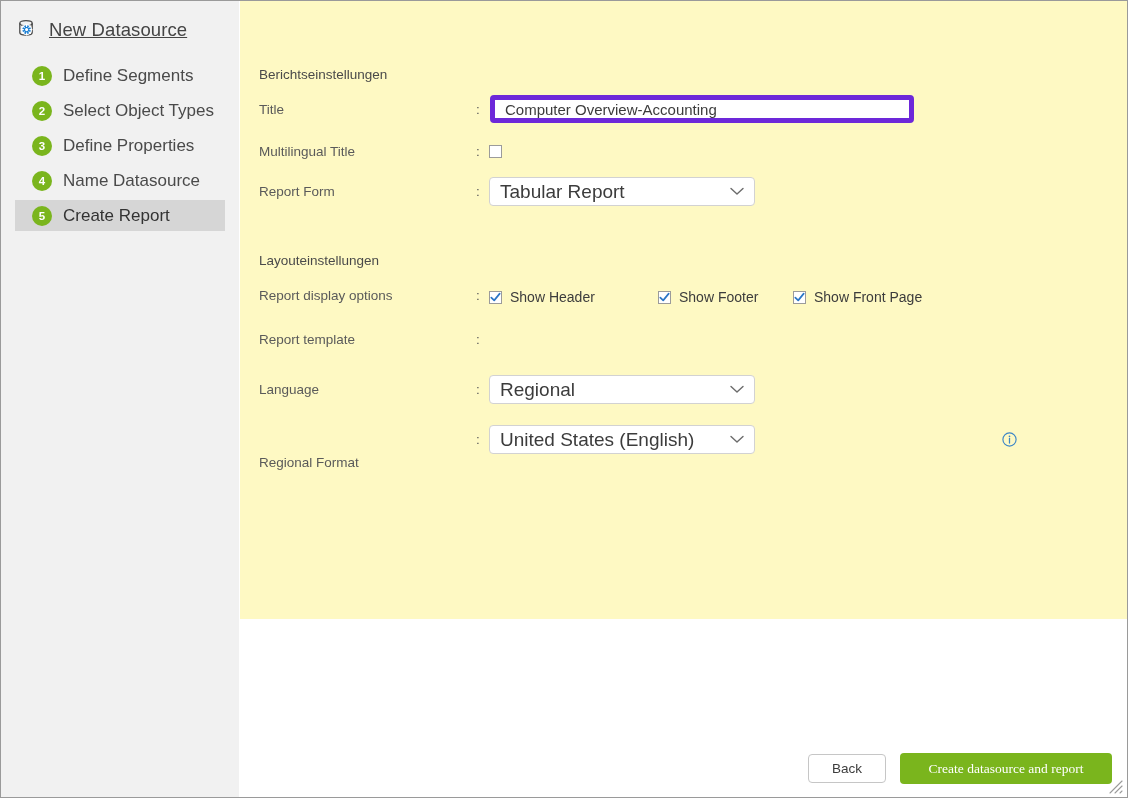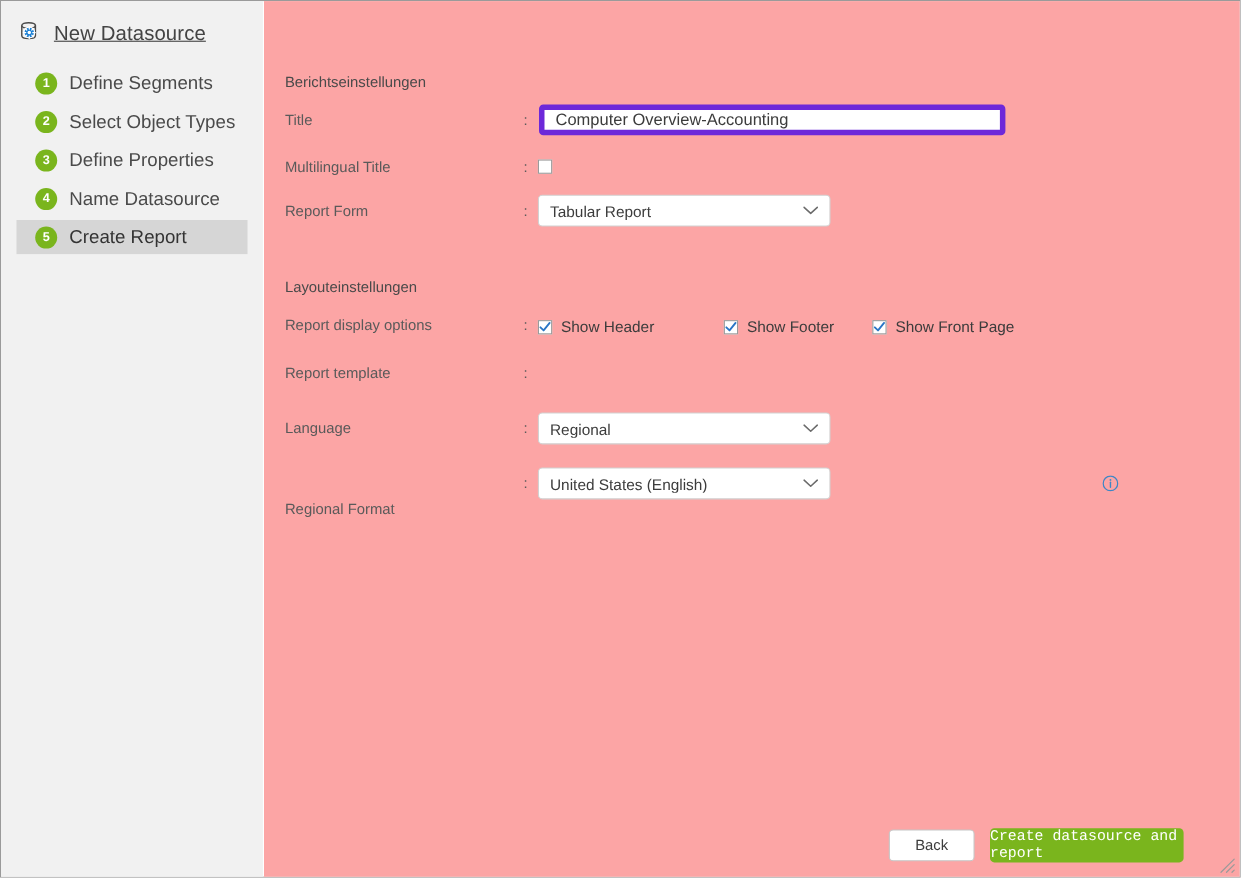--- a/index.html
+++ b/index.html
@@ -75,22 +75,22 @@
     display: flex; align-items: center; justify-content: center;
     cursor: pointer;
   }
   #btn-expand { left: 1064px; top: 14px; }
   #btn-close  { left: 1090px; top: 13px; }
 
   
   #content {
     position: absolute;
     left: 239px; top: 0;
-    width: 889px; height: 798px;
-    background: #fca5a5;
+    width: 889px; height: 618px;
+    background: #fef9c3;
   }
   .section-title {
     position: absolute;
     font-size: 13.5px;
     color: #4a4a4a;
     white-space: nowrap;
   }
   .field-label {
     position: absolute;
     font-size: 13.5px;
@@ -118,21 +118,21 @@
     position: absolute;
     height: 29px;
     width: 266px;
     border: 1px solid #d2d2d2;
     border-radius: 4px;
     background: #ffffff;
     display: flex; align-items: center;
     cursor: pointer;
   }
   .dropdown .dd-value {
-    font-size: 14px;
+    font-size: 19px;
     color: #3c3c3c;
     padding-left: 10px;
     white-space: nowrap;
     flex: 1 1 auto;
     overflow: hidden;
   }
   .dropdown .dd-chevron {
     width: 34px;
     display: flex; align-items: center; justify-content: center;
     flex: 0 0 auto;
@@ -173,29 +173,29 @@
     background: #ffffff;
     font-size: 13.5px;
     color: #3c3c3c;
     display: flex; align-items: center; justify-content: center;
     cursor: pointer;
     font-family: "Liberation Sans", sans-serif;
   }
   #btn-create {
     position: absolute;
     left: 899px; top: 752px;
-    width: 176px; height: 31px;
+    width: 212px; height: 31px;
     border: none;
     border-radius: 4px;
     background: #7ab51d;
     font-size: 13.5px;
     color: #ffffff;
     display: flex; align-items: center; justify-content: center;
     cursor: pointer;
-    font-family: Liberation Mono, monospace;
+    font-family: Liberation Serif, serif;
   }
   #resize-grip {
     position: absolute;
     left: 1105px; top: 776px;
     width: 18px; height: 18px;
     cursor: nwse-resize;
   }
 </style>
 </head>
 <body>

